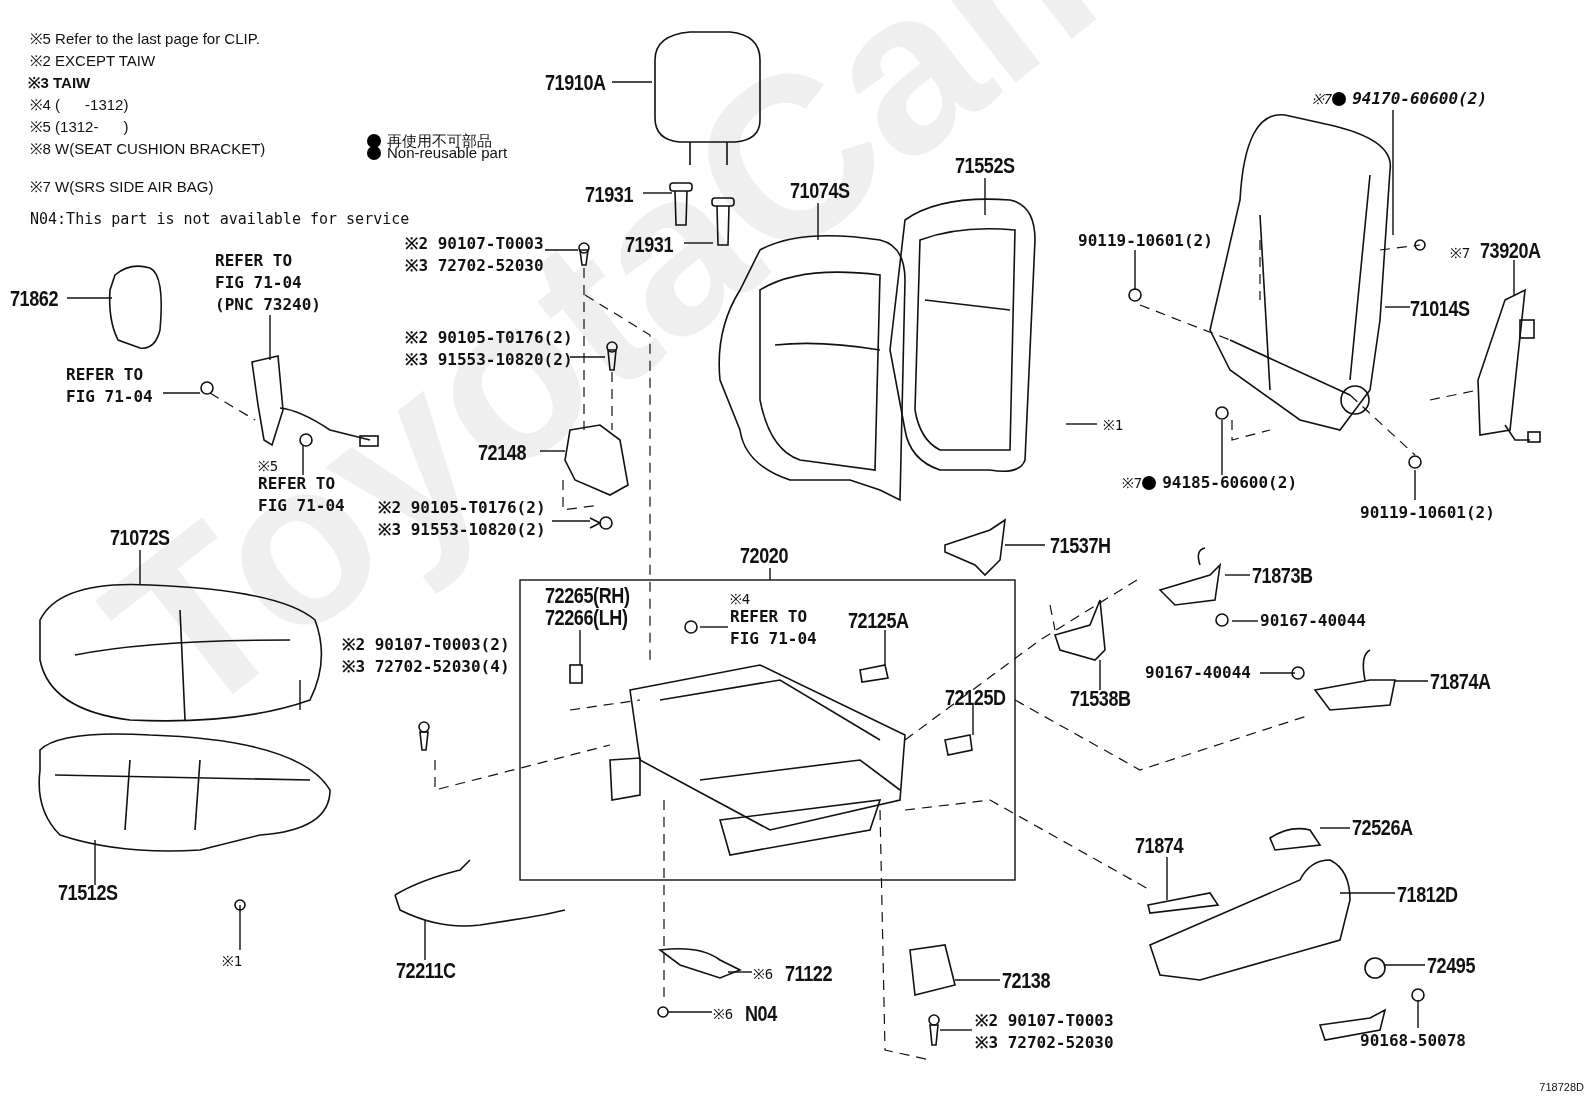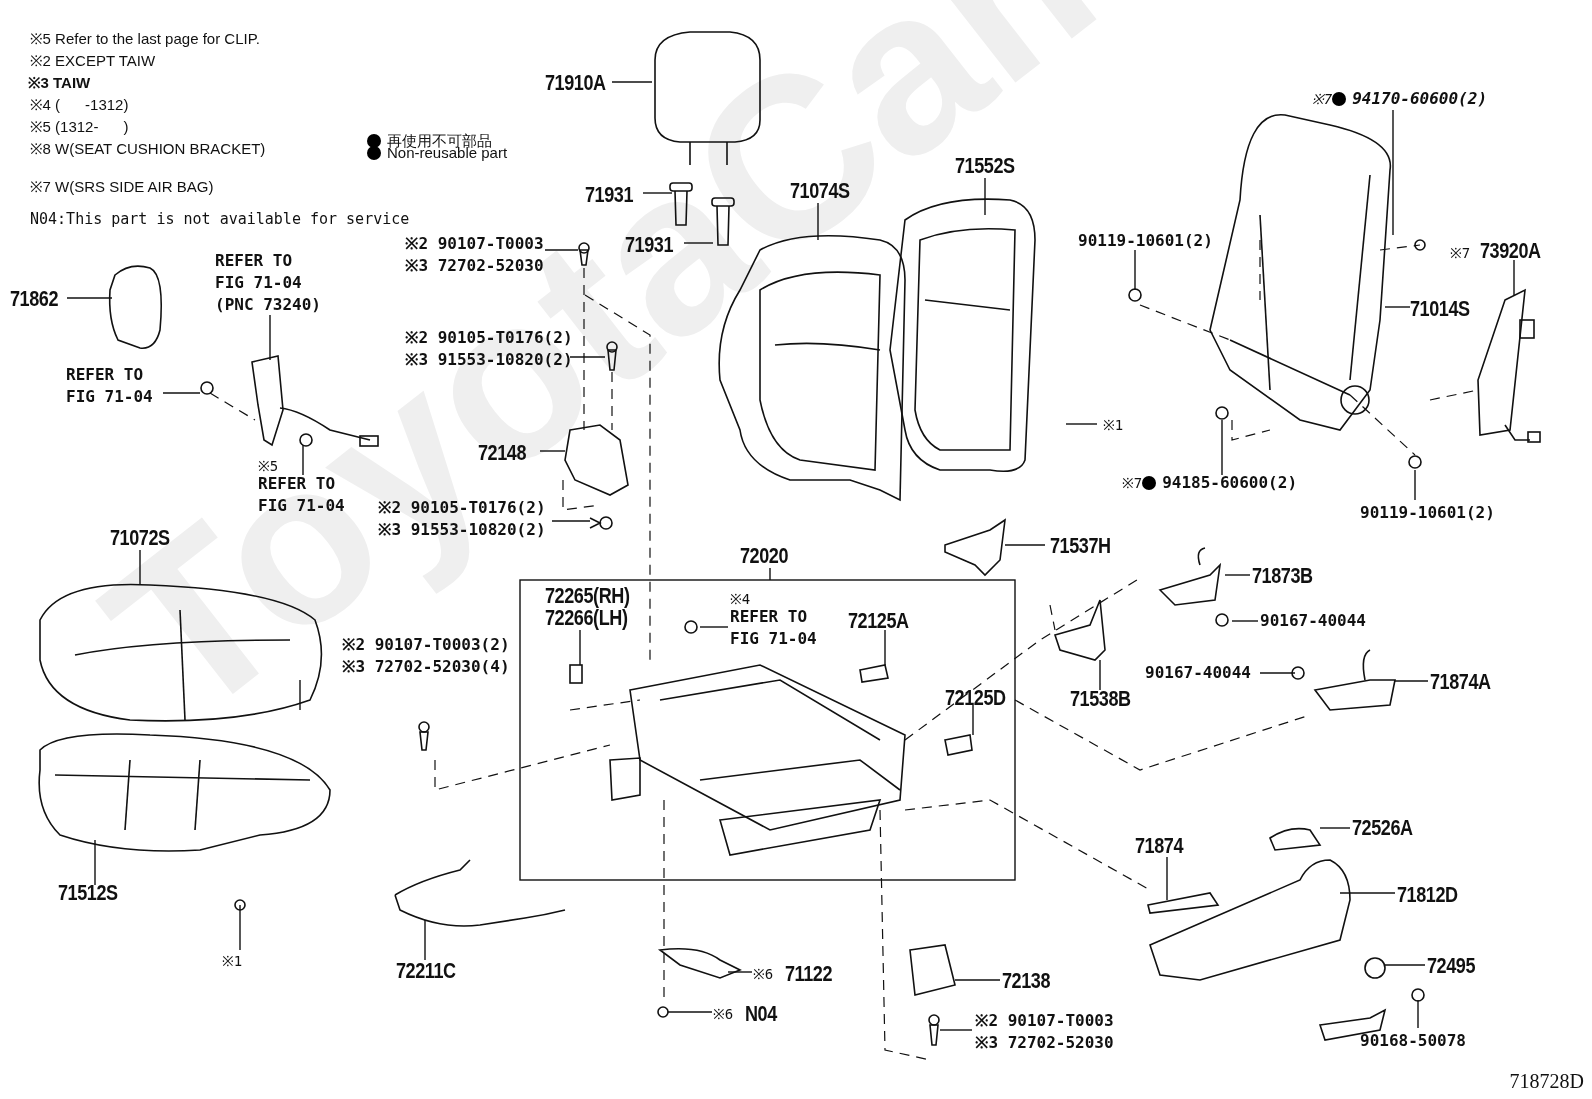--- a/index.html
+++ b/index.html
@@ -5,21 +5,21 @@
   html,body{margin:0;padding:0;background:#fff;}
   body{width:1592px;height:1099px;position:relative;overflow:hidden;font-family:"DejaVu Sans Mono","Liberation Mono",monospace;color:#000;}
   .lbl{position:absolute;font-family:"Liberation Sans","DejaVu Sans",sans-serif;font-weight:bold;font-size:22px;letter-spacing:-0.5px;white-space:nowrap;transform:scaleX(0.82);transform-origin:left top;color:#111;}
   .ref{position:absolute;font-family:"DejaVu Sans Mono",monospace;font-weight:bold;font-size:16px;line-height:22px;white-space:pre;color:#111;}
   .note{position:absolute;font-family:"Liberation Sans",sans-serif;font-size:15px;line-height:22px;white-space:pre;color:#111;}
   .note.mono{font-family:"DejaVu Sans Mono",monospace;font-size:15px;margin-top:18px;}
   .dot{display:inline-block;width:14px;height:14px;border-radius:50%;background:#000;vertical-align:-2px;margin-right:6px;}
   .mark{font-weight:normal;font-size:14px;}
   svg.art{position:absolute;left:0;top:0;}
   .watermark{position:absolute;left:60px;top:560px;font-family:"Liberation Sans",sans-serif;font-size:230px;font-weight:bold;color:#efefef;transform:rotate(-38deg);transform-origin:left top;white-space:nowrap;pointer-events:none;}
-  .fignum{position:absolute;right:8px;bottom:6px;font-family:Liberation Serif, serif;font-size:20px;color:#111;}
+  .fignum{position:absolute;right:8px;bottom:6px;font-family:Liberation Sans, sans-serif;font-size:11px;color:#111;}
 </style>
 </head>
 <body>
 
 <div class="watermark">ToyotaCamry.ru</div>
 
 <svg class="art" width="1592" height="1099" viewBox="0 0 1592 1099" fill="none" stroke="#111" stroke-width="1.6">
 
   <g>
     <path d="M655 60 Q655 35 690 32 L730 32 Q760 35 760 60 L760 120 Q760 140 735 142 L680 142 Q655 140 655 118 Z"></path>

